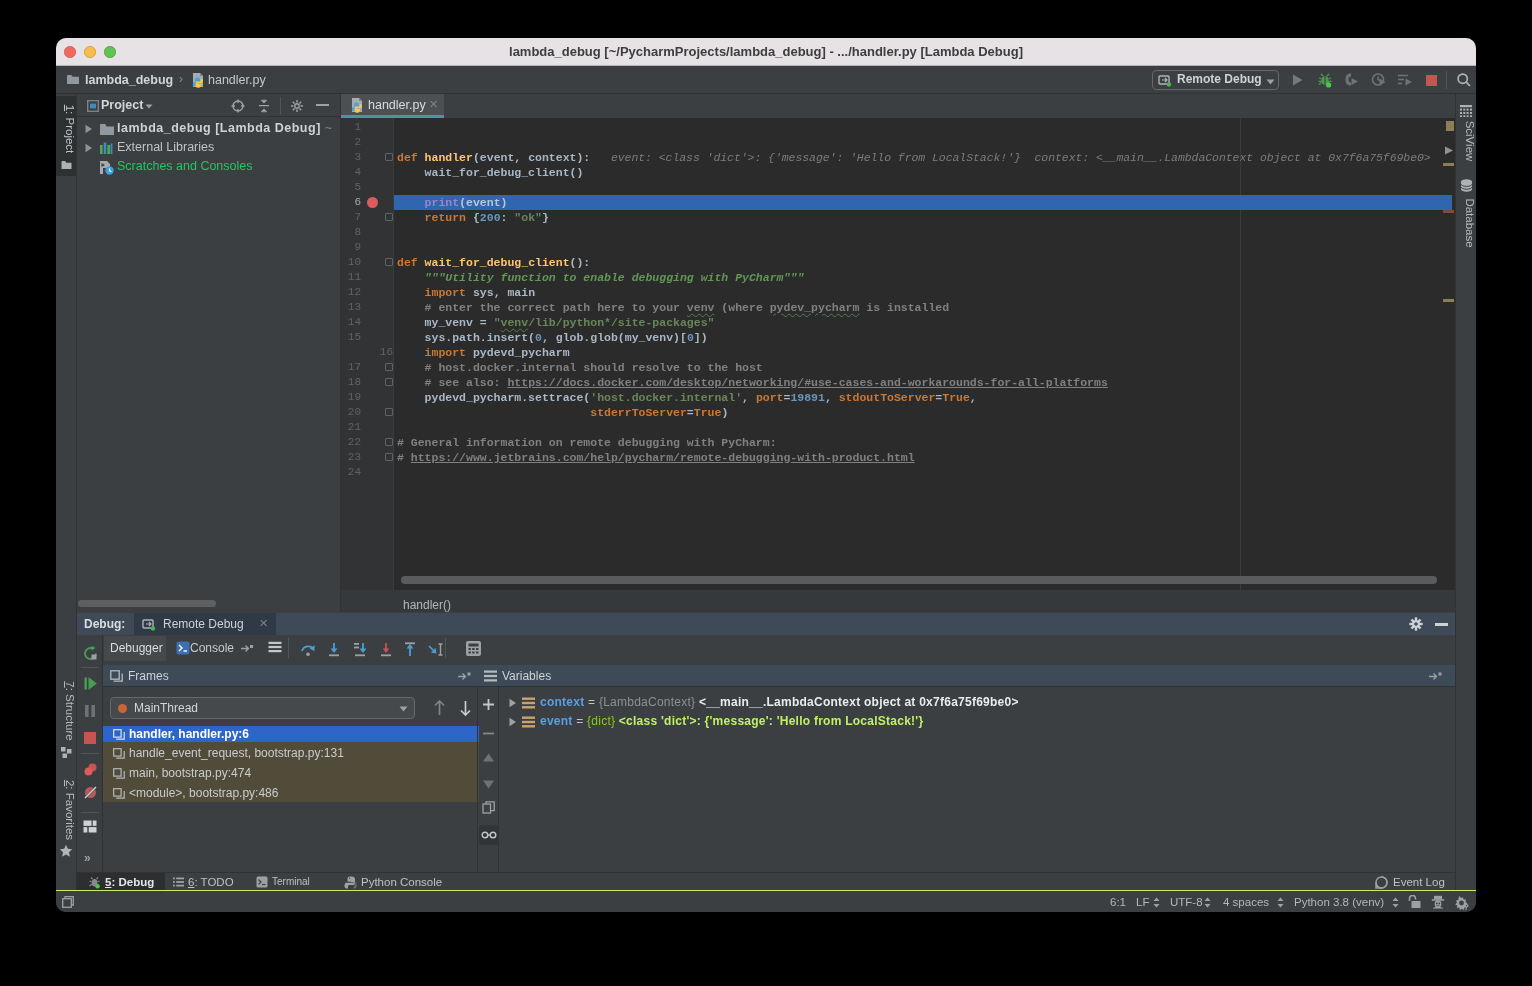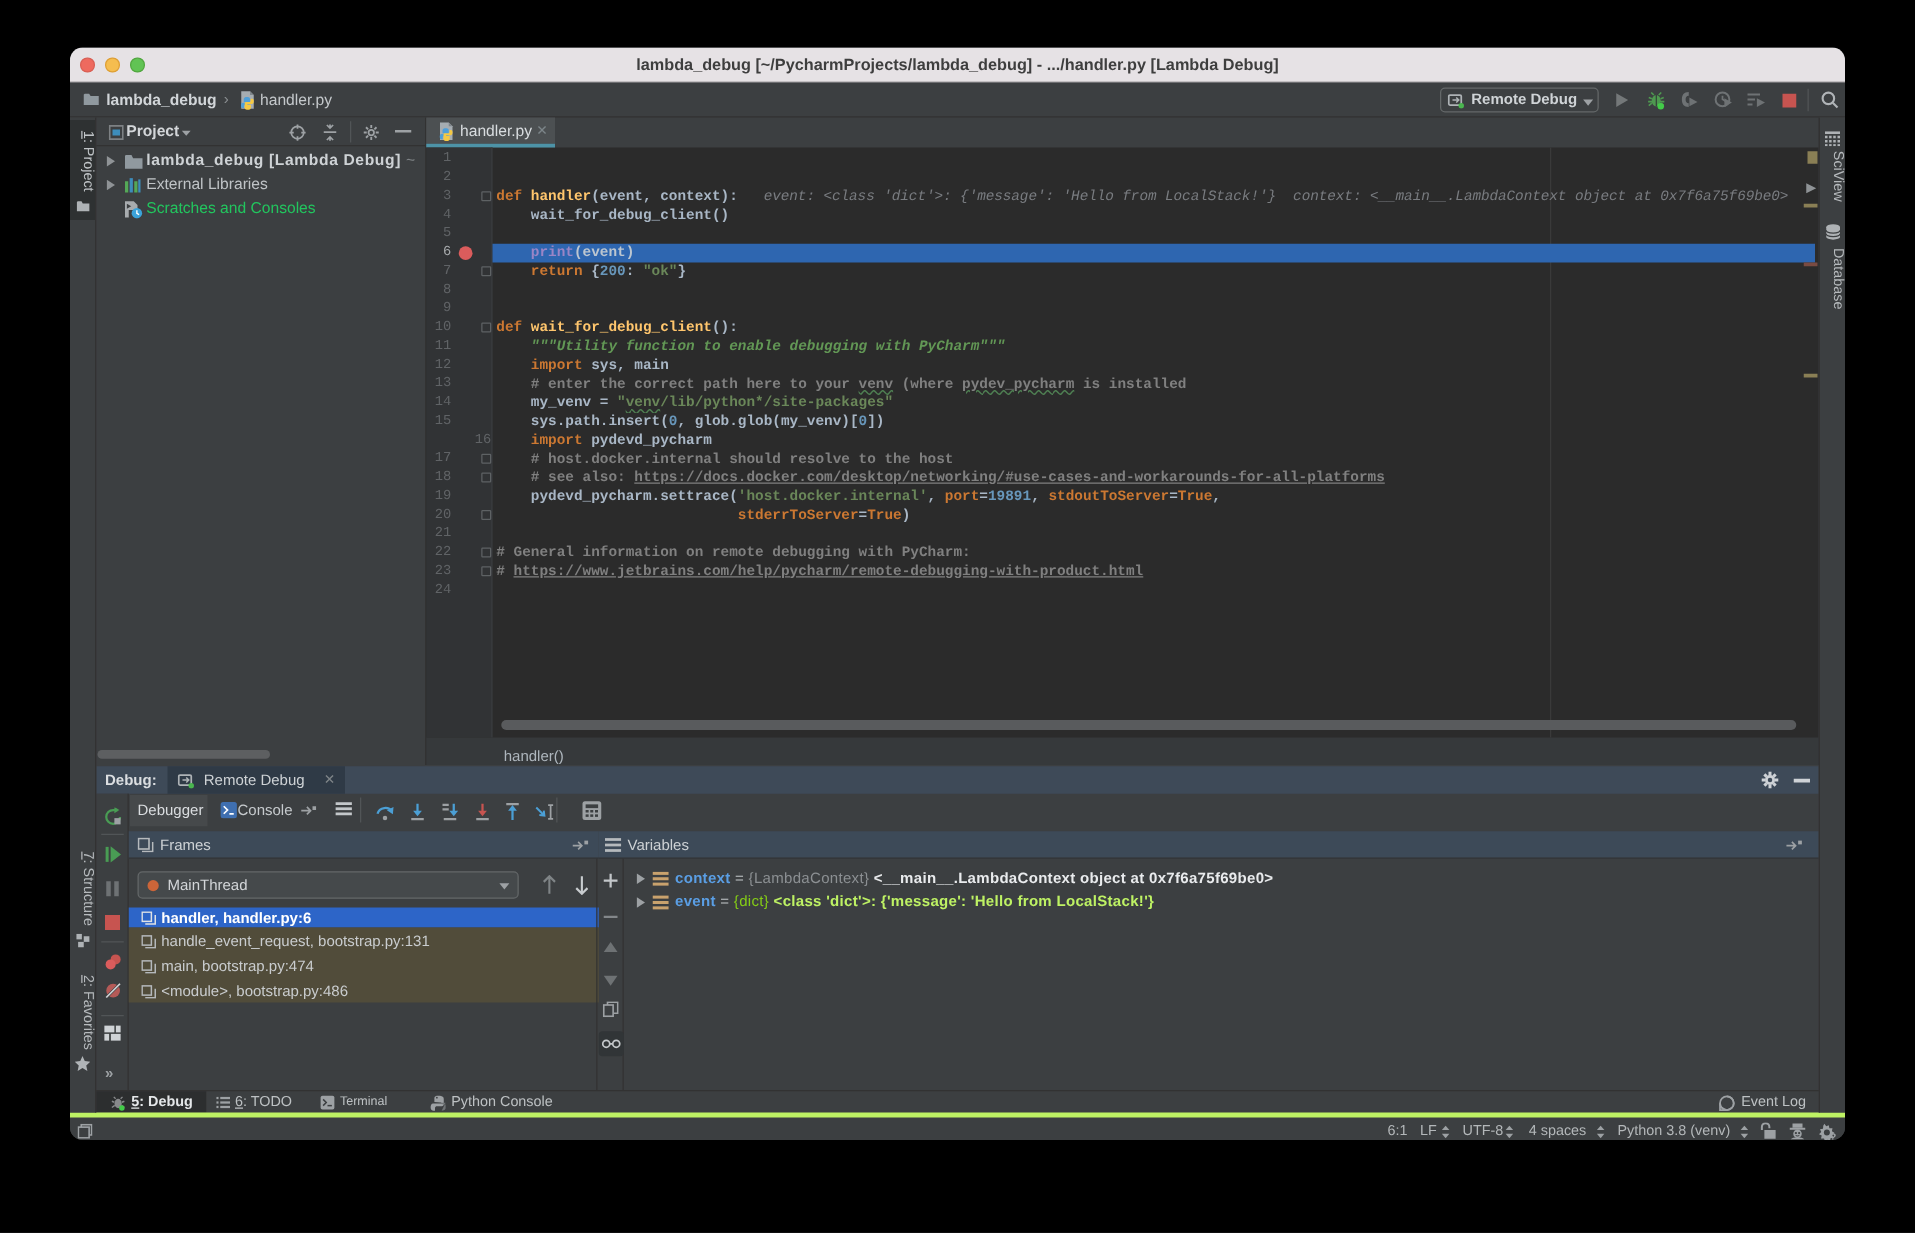--- a/index.html
+++ b/index.html
@@ -557,21 +557,21 @@
       <path d="M9.3 12.5 C12.3 12.5 12.5 11 12.5 10 L12.5 7.5 L7 7 L7 6.2 L12.5 6.2" fill="#6e7274"></path>
     </svg>
     <div class="abs" style="left:305px;top:2.5px;font-size:11.5px;color:#bdc1c3;">Python Console</div>
     <svg class="abs" style="left:1319px;top:3px;" width="13" height="13" viewBox="0 0 13 13">
       <path d="M6.5 1 A5.5 5.5 0 1 1 1 6.5 L1 12 L6.5 12" fill="none" stroke="#9da1a4" stroke-width="1.4"></path>
       <circle cx="6.5" cy="6.5" r="5.5" fill="none" stroke="#9da1a4" stroke-width="1.4"></circle>
     </svg>
     <div class="abs" style="left:1337px;top:2.5px;font-size:11.5px;color:#bdc1c3;">Event Log</div>
   </div>
 
-  <div class="abs" style="left:0;top:852px;width:1420px;height:22px;background:#3c3f41;border-top:4px solid #bef264;">
+  <div class="abs" style="left:0;top:852px;width:1420px;height:22px;background:#3c3f41;border-top:1px solid #bef264;">
     <svg class="abs" style="left:6px;top:5px;" width="12" height="12" viewBox="0 0 12 12">
       <rect x="0.7" y="2.7" width="8.6" height="8.6" fill="none" stroke="#9da1a4" stroke-width="1.3"></rect>
       <path d="M3 2.7 L3 0.7 L11.3 0.7 L11.3 9 L9.3 9" fill="none" stroke="#9da1a4" stroke-width="1.3"></path>
     </svg>
     <div class="abs" style="left:1054px;top:4.5px;font-size:11.5px;color:#b3b7b9;">6:1</div>
     <div class="abs" style="left:1080px;top:4.5px;font-size:11.5px;color:#b3b7b9;">LF</div>
     <svg class="abs" style="left:1097px;top:6px;" width="7" height="11" viewBox="0 0 7 11">
         <path d="M3.5 0.5 L6.5 4 L0.5 4 Z" fill="#9da1a4"></path>
         <path d="M3.5 10.5 L6.5 7 L0.5 7 Z" fill="#9da1a4"></path>
       </svg>

